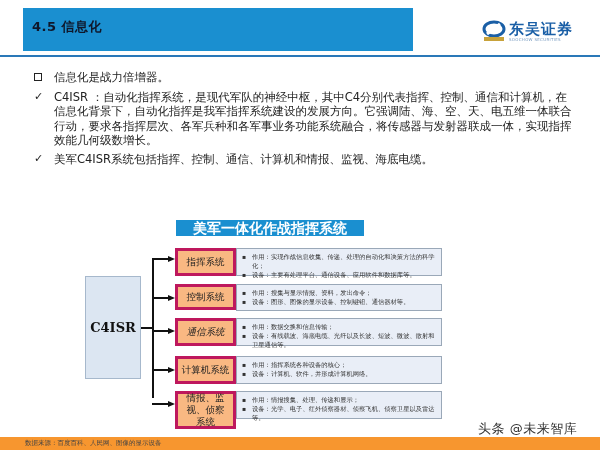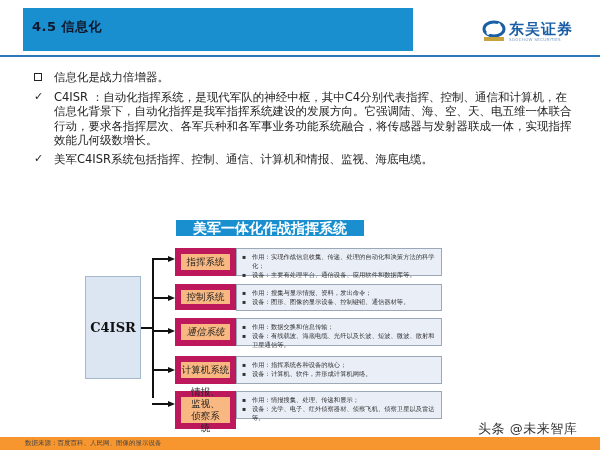--- a/index.html
+++ b/index.html
@@ -23,21 +23,21 @@
   .bullet .text { flex: 1; }
 
   .diagram-title { position: absolute; left: 176px; top: 220px; width: 188px; height: 16px; background: #1a8fd0; color: #fff; font-size: 14px; font-weight: bold; text-align: center; line-height: 16px; }
 
   .c4isr-box { position: absolute; left: 85px; top: 276px; width: 56px; height: 103px; background: #dce6f2; border: 1px solid #a6b8cc; display: flex; align-items: center; justify-content: center; font-family: "DejaVu Serif", "Liberation Serif", serif; font-weight: bold; font-size: 13px; color: #111; }
 
   .connector-h { position: absolute; height: 2px; background: #111; }
   .connector-v { position: absolute; width: 2px; background: #111; }
   .arrowhead { position: absolute; width: 0; height: 0; border-top: 3px solid transparent; border-bottom: 3px solid transparent; border-left: 7px solid #111; }
 
-  .sys-label { position: absolute; left: 175px; width: 61px; background: #f9b882; border: 6px solid #be185d; font-size: 9.5px; color: #222; display: flex; align-items: center; justify-content: center; text-align: center; line-height: 12px; }
+  .sys-label { position: absolute; left: 175px; width: 61px; background: #f9b882; border: 3px solid #be185d; font-size: 9.5px; color: #222; display: flex; align-items: center; justify-content: center; text-align: center; line-height: 12px; }
 
   .sys-desc { position: absolute; left: 236px; width: 206px; background: #e9eef7; border: 1px solid #9aa8b8; font-family: "DejaVu Serif", "Liberation Serif", serif; font-size: 6.3px; color: #333; padding: 3px 4px 2px 5px; line-height: 9px; }
   .sys-desc .li { display: flex; }
   .sys-desc .dot { width: 10px; flex: 0 0 10px; font-size: 6px; }
 
   .footer-bar { position: absolute; left: 0; top: 437px; width: 600px; height: 13px; background: #f7962f; }
   .footer-source { position: absolute; left: 25px; top: 439px; font-size: 6.5px; color: #444; }
   .watermark { position: absolute; left: 478px; top: 420px; font-size: 13px; color: #333; letter-spacing: 0.5px; }
 </style>
 </head>

